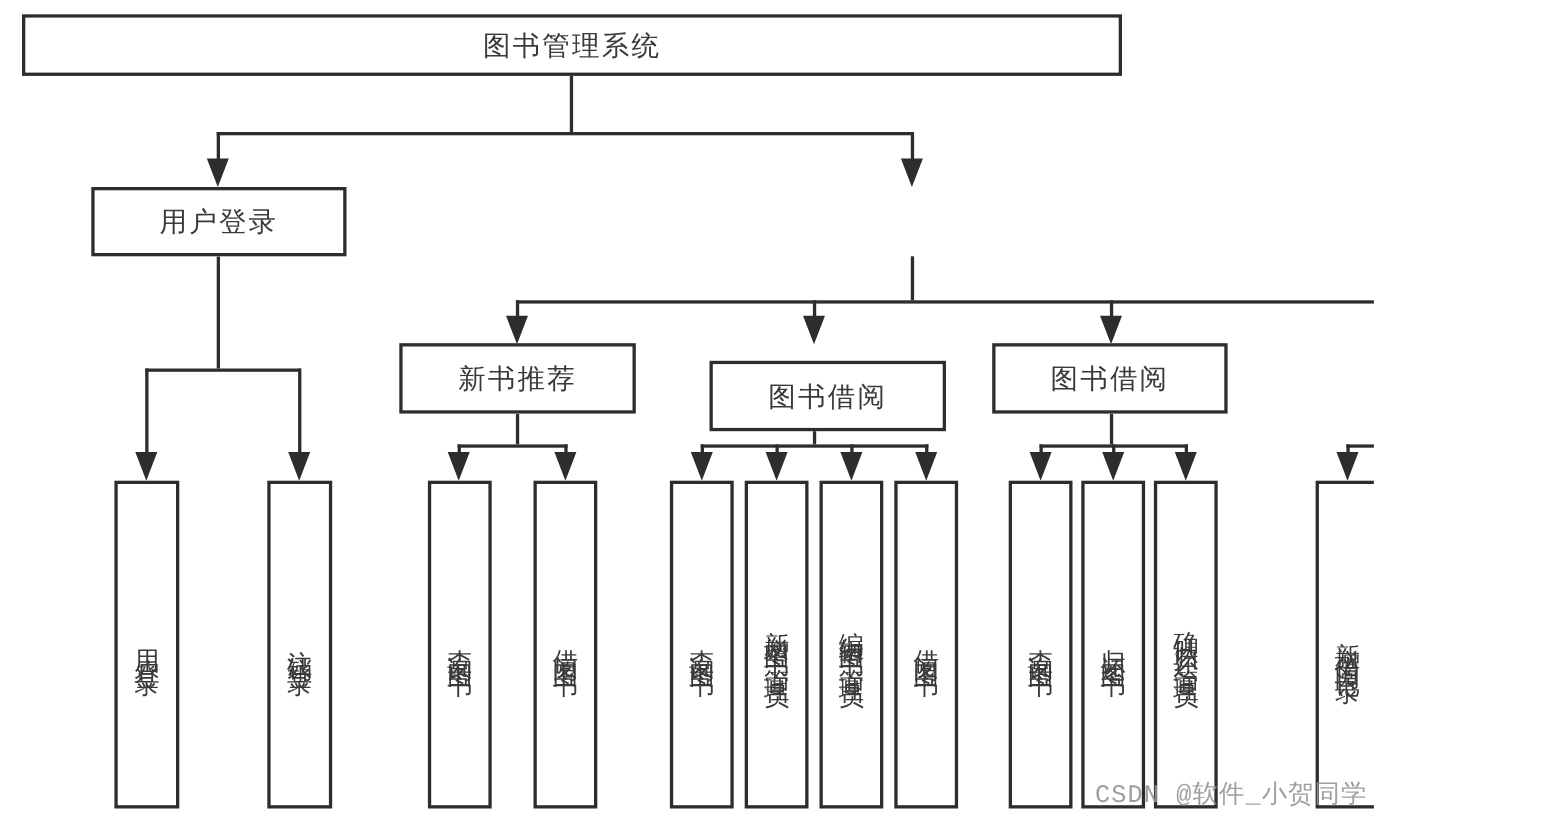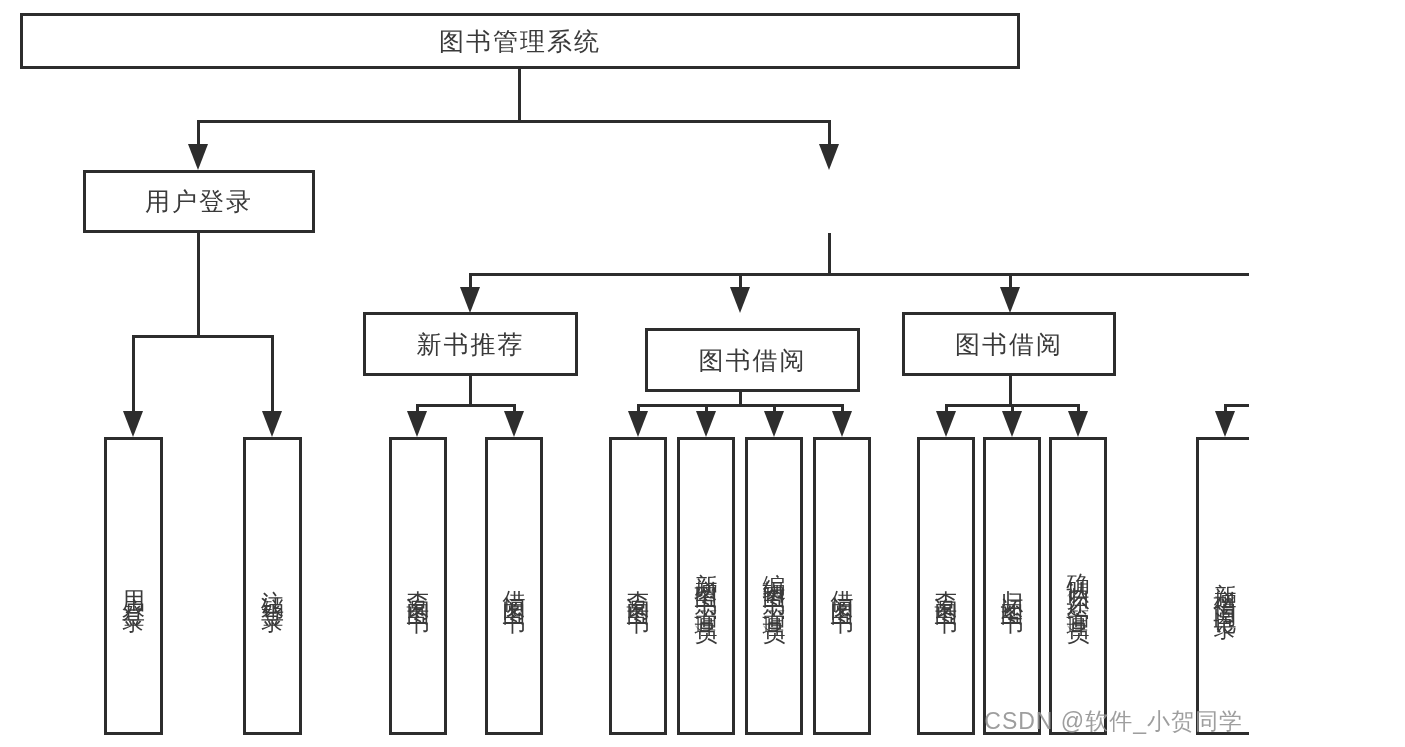--- a/index.html
+++ b/index.html
@@ -37,20 +37,21 @@
     border-color:#2d2d2d transparent transparent transparent;
   }
   .watermark{
     position:absolute;
     right:6px;top:706px;
     font-size:23px;
     color:rgba(148,148,148,0.9);
     letter-spacing:1px;
     z-index:5;
     white-space:nowrap;
+    font-family:Liberation Mono, monospace;
   }
 </style>
 </head>
 <body>
 
 <div id="canvas">
 
   <div class="vl" style="left:518px;top:69px;height:51px;"></div>
   <div class="hl" style="left:197px;top:120px;width:633px;"></div>
   <div class="vl" style="left:197px;top:120px;height:30px;"></div>

